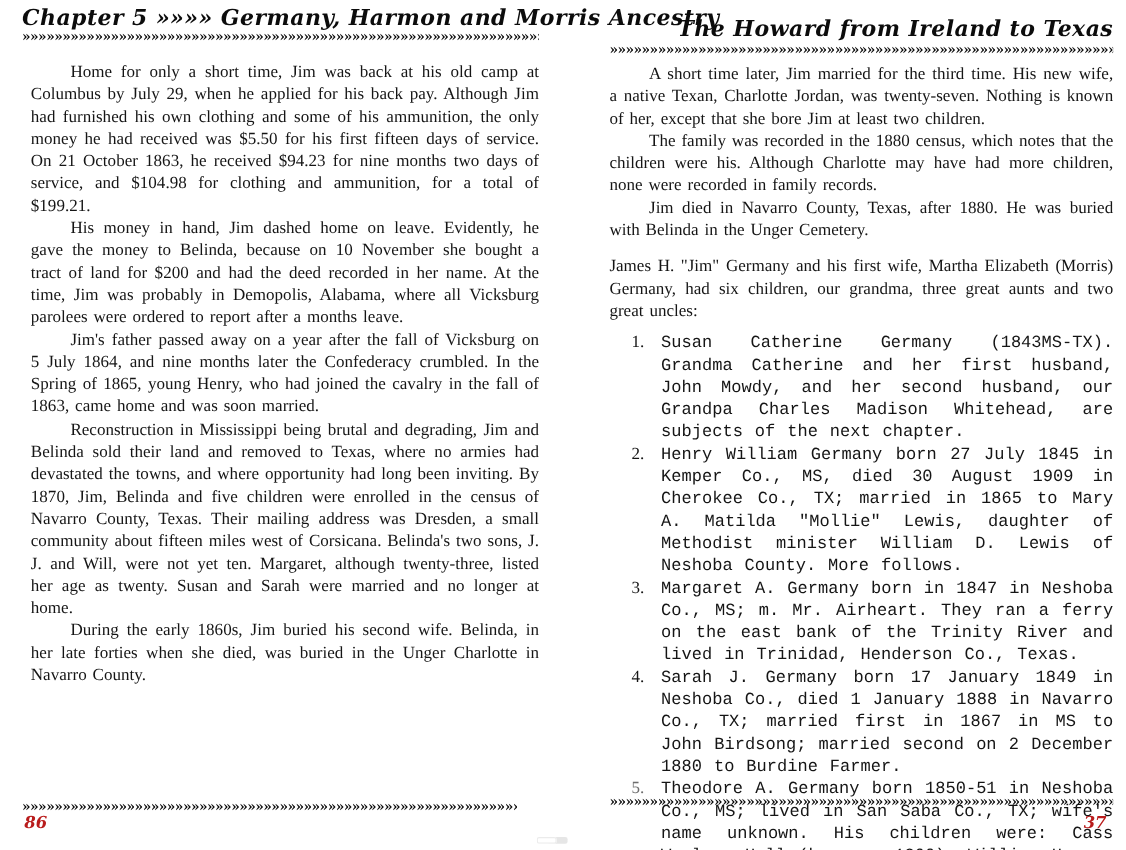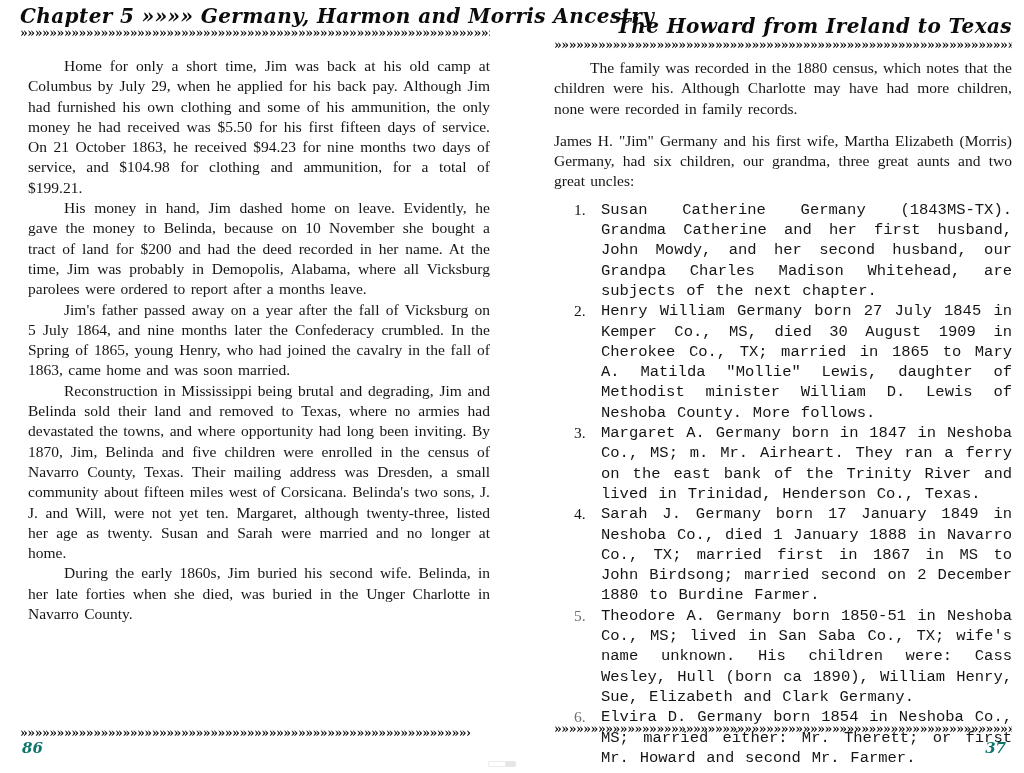--- a/index.html
+++ b/index.html
@@ -69,21 +69,21 @@
   .list-num.faded { color: #6e6e6e; }
   .list-text { flex: 1; font-family: Liberation Mono, monospace; }
 
   .page-number {
     position: absolute;
     top: 739px;
     font-family: "DejaVu Serif", serif;
     font-style: italic;
     font-weight: bold;
     font-size: 15px;
-    color: #0f766e;
+    color: #b91c1c;
   }
   .page-left  .page-number { left: 2px; }
   .page-right .page-number { right: 6px; }
 
   .scan-artifact {
     position: absolute;
     left: 488px; top: 761px;
     width: 18px; height: 6px;
     background: transparent;
     box-shadow: 0 0 0 1px #d8d8d8 inset, 10px 0 0 0 #cfcfcf;
@@ -108,21 +108,23 @@
 
   <div class="chevron-rule footer-rule-left">»»»»»»»»»»»»»»»»»»»»»»»»»»»»»»»»»»»»»»»»»»»»»»»»»»»»»»»»»»»»»»»»»»»»»»»»»»»»»»»»»»»»</div>
   <div class="page-number">86</div>
 </div>
 
 <div class="page page-right">
   <div class="header-title">The Howard from Ireland to Texas</div>
   <div class="chevron-rule header-rule">»»»»»»»»»»»»»»»»»»»»»»»»»»»»»»»»»»»»»»»»»»»»»»»»»»»»»»»»»»»»»»»»»»»»»»»»»»»»»»»»»»»»</div>
 
   <div class="body-text">
+    <p class="para">A short time later, Jim married for the third time.  His new wife, a native Texan, Charlotte Jordan, was twenty-seven.  Nothing is known of her, except that she bore Jim at least two children.</p>
     <p class="para">The family was recorded in the 1880 census, which notes that the children were his.  Although Charlotte may have had more children, none were recorded in family records.</p>
+    <p class="para">Jim died in Navarro County, Texas, after 1880.  He was buried with Belinda in the Unger Cemetery.</p>
 
     <p class="intro-para">James H. "Jim" Germany and his first wife, Martha Elizabeth (Morris) Germany, had six children, our grandma, three great aunts and two great uncles:</p>
 
     <div class="child-list">
       <div class="list-item">
         <span class="list-num">1.</span>
         <div class="list-text">Susan Catherine Germany (1843MS-TX).  Grandma Catherine and her first husband, John Mowdy, and her second husband, our Grandpa Charles Madison Whitehead, are subjects of the next chapter.</div>
       </div>
       <div class="list-item">
         <span class="list-num">2.</span>

